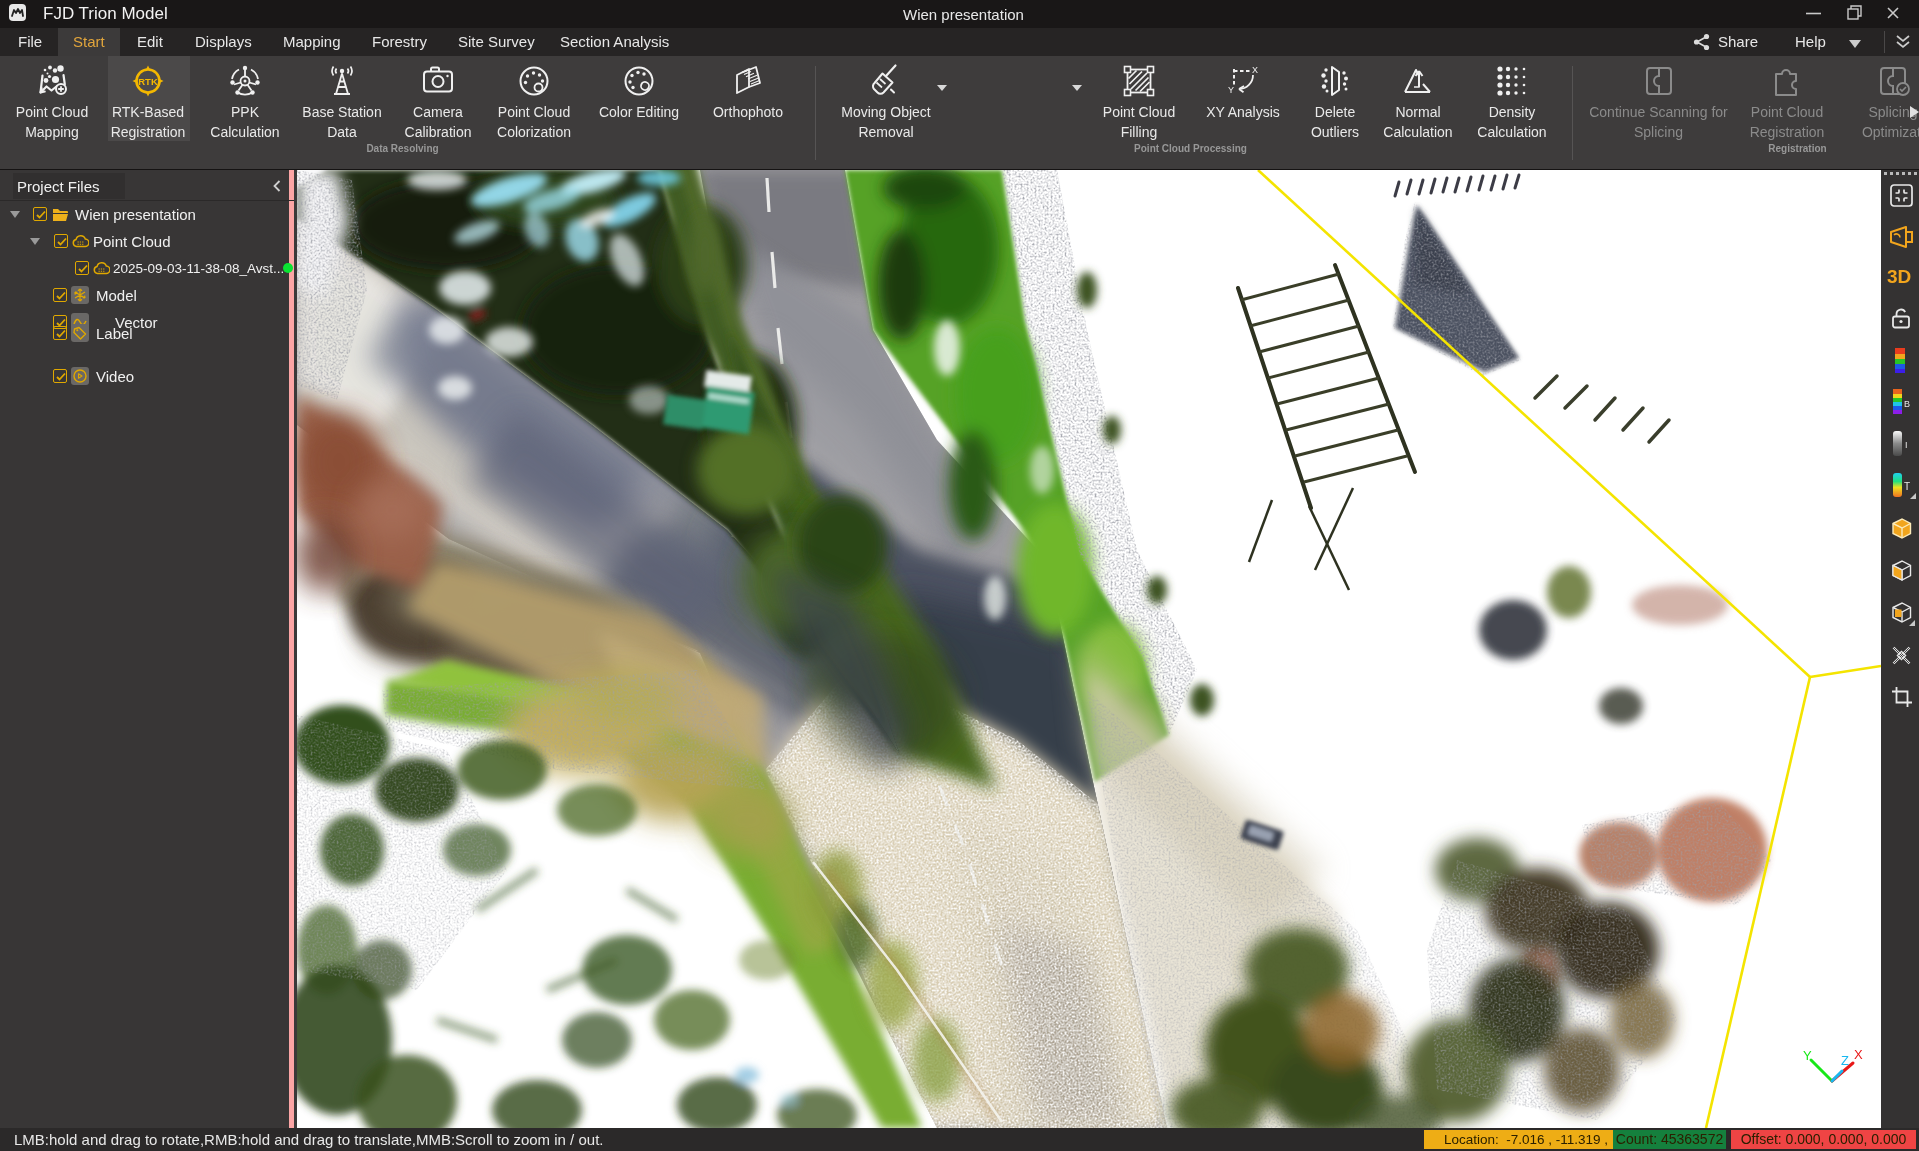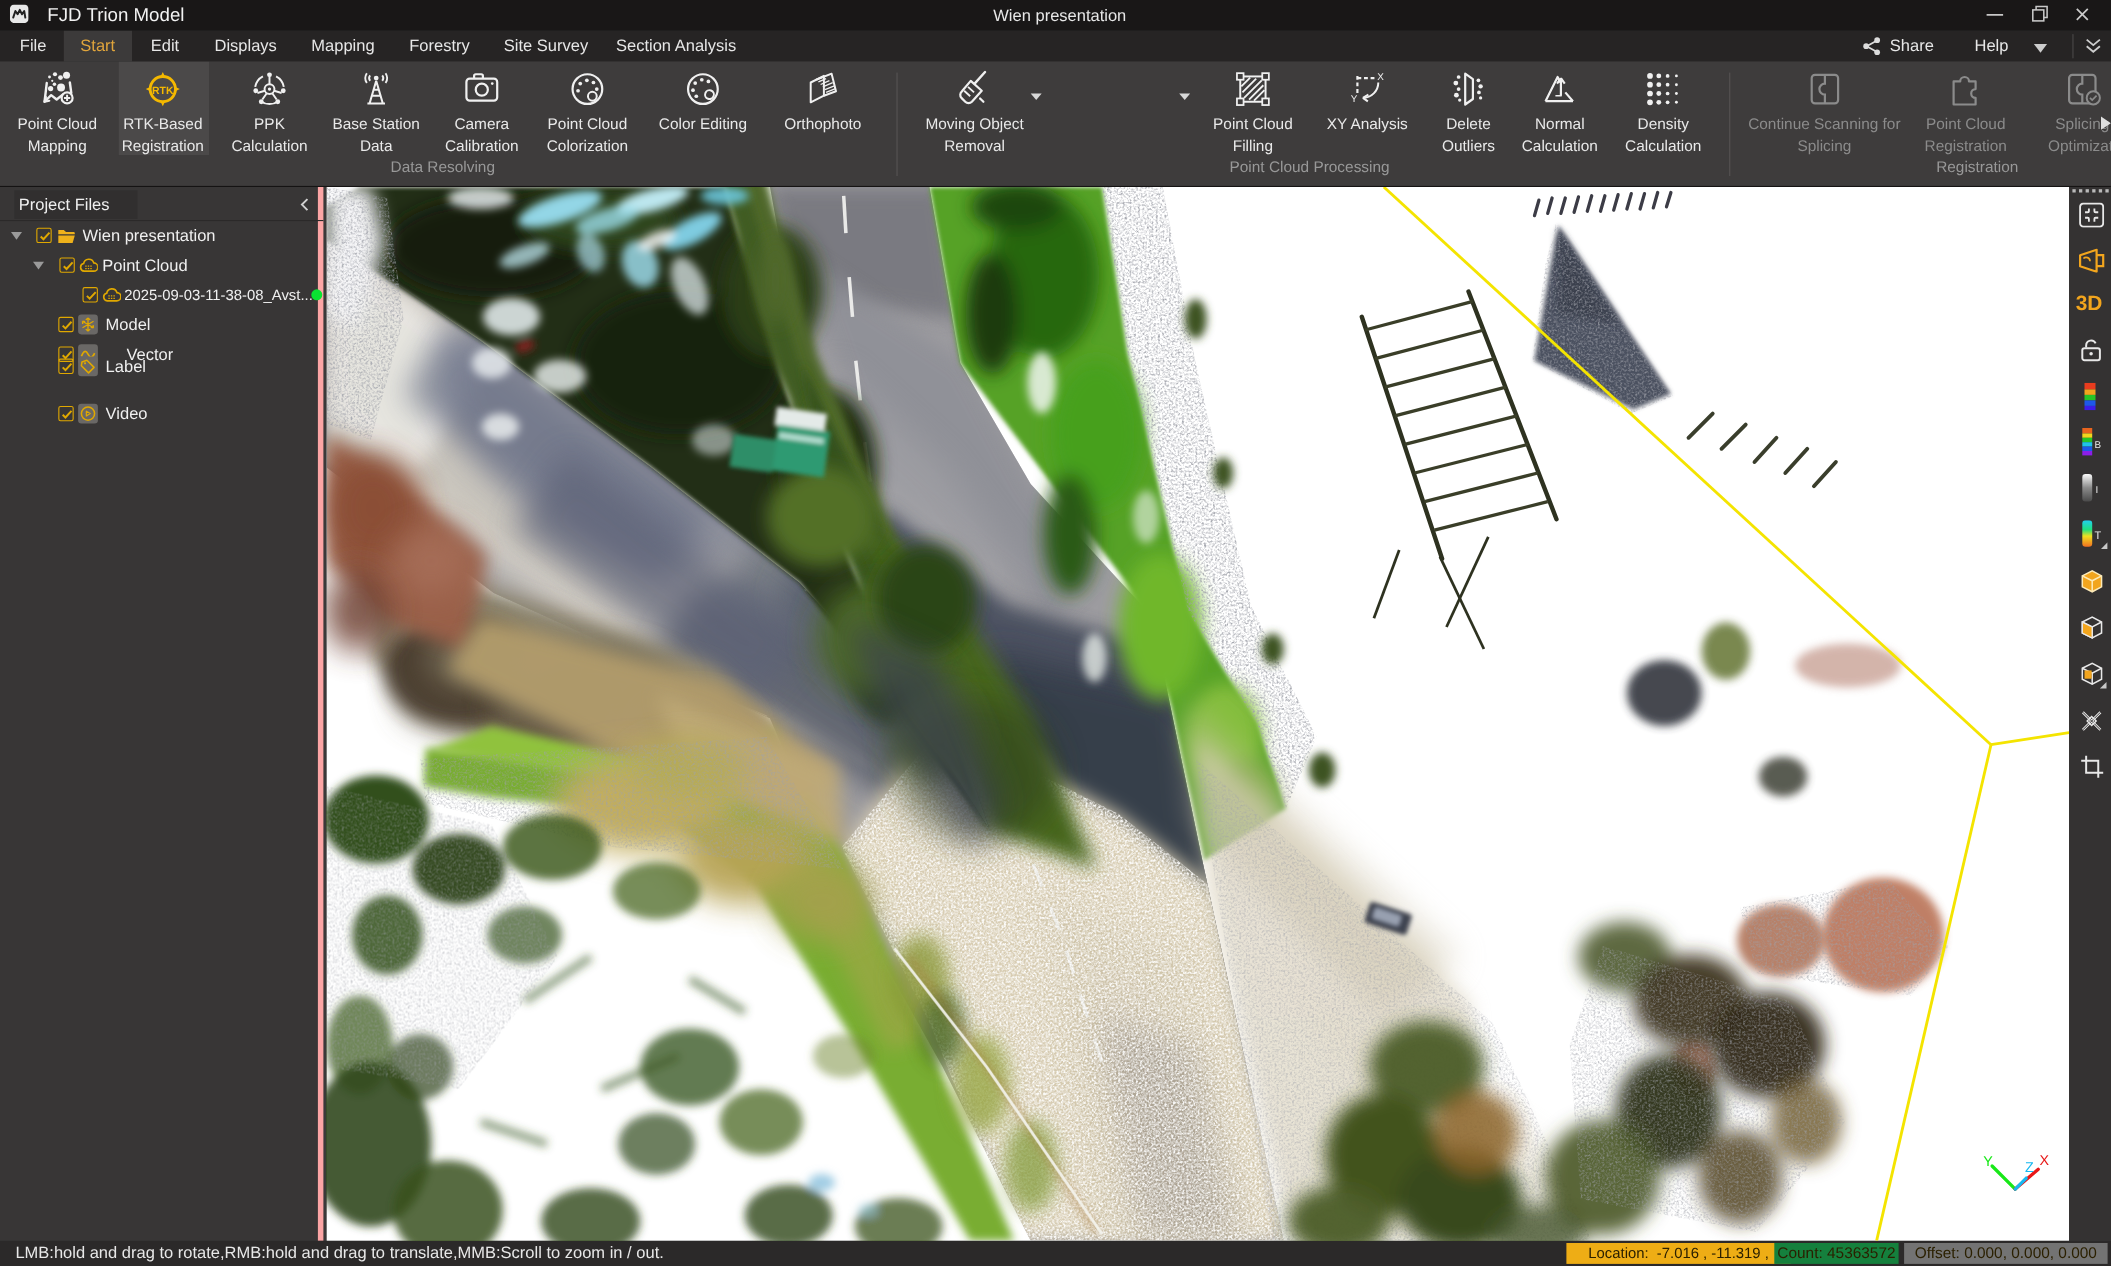--- a/index.html
+++ b/index.html
@@ -10,21 +10,21 @@
   #menubar { position:absolute; left:0; top:28px; width:1919px; height:28px; background:#262424; }
   #ribbon { position:absolute; left:0; top:56px; width:1919px; height:114px; background:#3e3c3c; border-bottom:1px solid #151313; overflow:hidden; }
   #sidebar { position:absolute; left:0; top:170px; width:294px; height:958px; background:#383636; border-right:5px solid #fca5a5; }
   #viewport { position:absolute; left:297px; top:170px; width:1584px; height:958px; background:#ffffff; overflow:hidden; }
   #rightbar { position:absolute; left:1881px; top:170px; width:38px; height:958px; background:#343232;padding-left:46px; }
   #statusbar { position:absolute; left:0; top:1128px; width:1919px; height:23px; background:#2b2929; }
   .mlabel { color:#e7e7e7; font-size:15px; }
   .ribbtn { position:absolute; top:0; height:113px; text-align:center; color:#e9e9e9; font-size:14px; }
   .ribbtn .ic { margin-top:5px; height:40px; }
   .ribbtn .tx { line-height:19.5px; margin-top:2px; }
-  .grplabel { position:absolute; top:87px; color:#989898; font-size:14px; text-align:center; }
+  .grplabel { position:absolute; top:87px; color:#989898; font-size:10px; text-align:center;font-weight:bold; }
   .vsep { position:absolute; top:12px; width:1px; height:120px; background:#565454; }
   .disabled { color:#8b8b8b; }
   .trow { position:absolute; left:0; width:294px; height:27px; color:#f0f0f0; font-size:15px; }
   .trow span.lbl { position:absolute; top:5px; white-space:nowrap; overflow:hidden; max-width:170px; }
   .cb { position:absolute; width:14px; height:14px; border:1.5px solid #e0a800; border-radius:2px; top:6px; }
   .cb svg { position:absolute; left:0px; top:0px; }
 </style>
 </head>
 <body>
 
@@ -829,14 +829,14 @@
 
   <svg class="abs" style="left:10px;top:516px" width="22" height="22" viewBox="0 0 22 22">
     <path d="M5.5 1 V16.5 H21 M1 5.5 H16.5 V21" fill="none" stroke="#e8e8e8" stroke-width="1.8"></path>
   </svg>
 </div>
 
 <div id="statusbar">
   <div class="abs" style="left:14px;top:3px;color:#e8e8e8;font-size:15px;">LMB:hold and drag to rotate,RMB:hold and drag to translate,MMB:Scroll to zoom in / out.</div>
   <div class="abs" style="left:1388px;top:2px;width:204px;height:19px;background:#eead15;color:#2b2000;font-size:13.5px;text-align:center;line-height:19px;margin-left:36px;">Location:&nbsp; -7.016 , -11.319 , -0.227</div>
   <div class="abs" style="left:1613px;top:2px;width:113px;height:19px;background:#15803d;color:#2b2000;font-size:14px;text-align:center;line-height:19px;">Count: 45363572</div>
-  <div class="abs" style="left:1731px;top:2px;width:185px;height:19px;background:#737373;color:#2b2000;font-size:14px;text-align:center;line-height:19px;">Offset: 0.000, 0.000, 0.000</div>
+  <div class="abs" style="left:1731px;top:2px;width:185px;height:19px;background:#ef4444;color:#2b2000;font-size:14px;text-align:center;line-height:19px;">Offset: 0.000, 0.000, 0.000</div>
 </div>
 
 </body></html>

